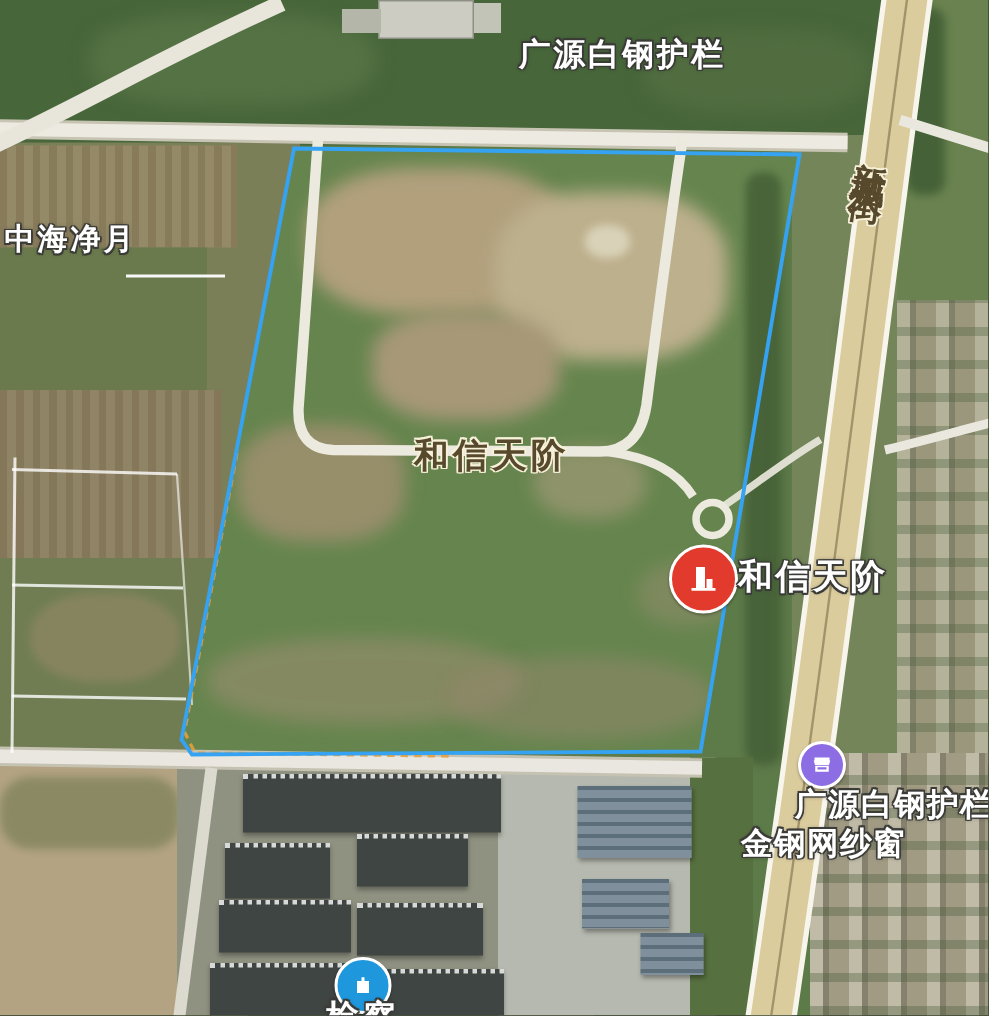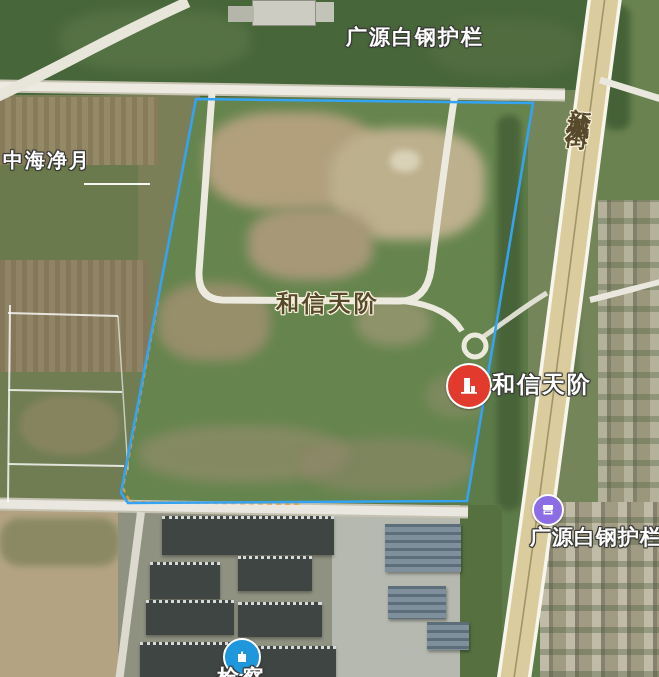--- a/index.html
+++ b/index.html
@@ -143,20 +143,21 @@
   </div>
   <div class="lbl olw" style="left:492px;top:372px;font-size:23px;letter-spacing:2px;">和信天阶</div>
 
   <div class="poi" style="left:532px;top:494px;width:28px;height:28px;border:2px solid #fff;background:#8d6de4;">
     <svg width="16" height="16" viewBox="0 0 16 16">
       <path fill="#ffffff" d="M3,3 h10 v2 h-10 z M2.5,5 h11 l-0.8,3 h-9.4 z M3.5,8.5 h9 v4 h-9 z"></path>
       <path fill="#8d6de4" d="M5,9.5 h6 v1.5 h-6 z"></path>
     </svg>
   </div>
   <div class="lbl olw" style="left:482px;top:526px;font-size:21px;letter-spacing:1px;margin-left:48px;">广源白钢护栏</div>
+  <div class="lbl olw" style="left:494px;top:552px;font-size:21px;letter-spacing:1px;">金钢网纱窗</div>
 
   <div class="poi" style="left:223px;top:638px;width:34px;height:34px;border:2px solid #fff;background:#1f97dc;">
     <svg width="18" height="18" viewBox="0 0 18 18">
       <path fill="#ffffff" d="M5,6 h8 v8 h-8 z M8,3.5 h2 v2.5 h-2 z M6.5,8 h1.5 v1.5 h-1.5 z M10,8 h1.5 v1.5 h-1.5 z M6.5,11 h1.5 v3 h-1.5 z M10,11 h1.5 v1.5 h-1.5 z"></path>
     </svg>
   </div>
   <div class="lbl olw" style="left:217px;top:666px;font-size:22px;letter-spacing:3px;">检察</div>
 
 </div>
 

